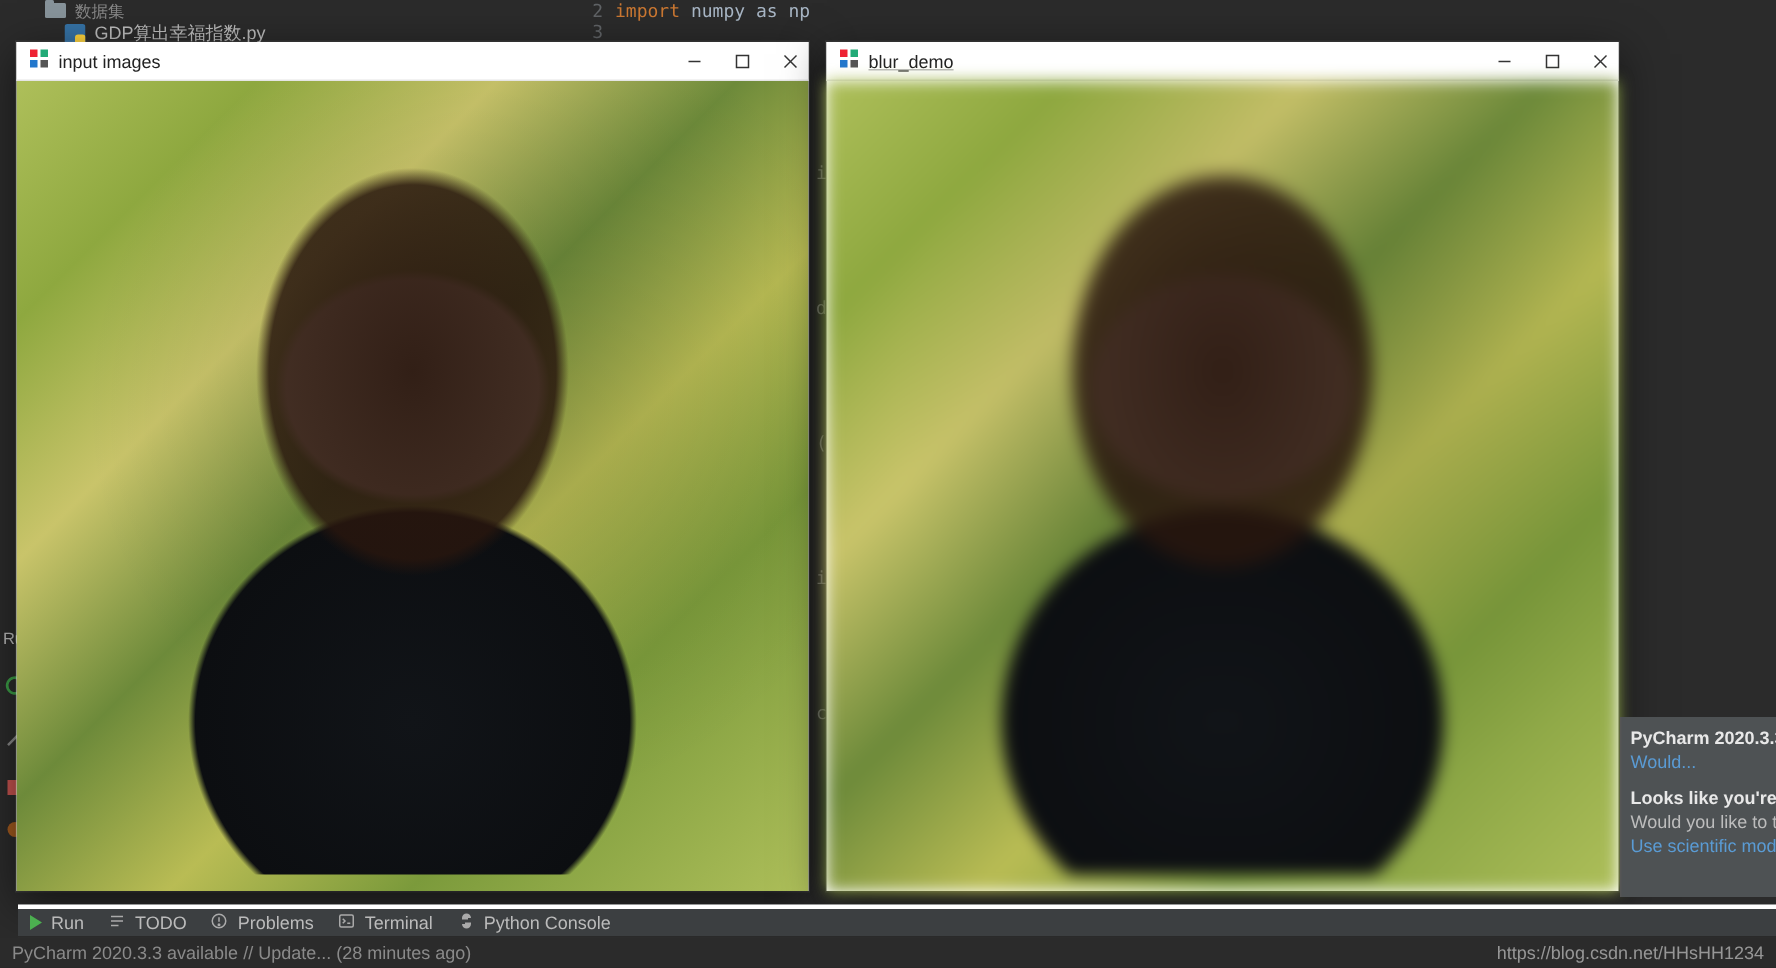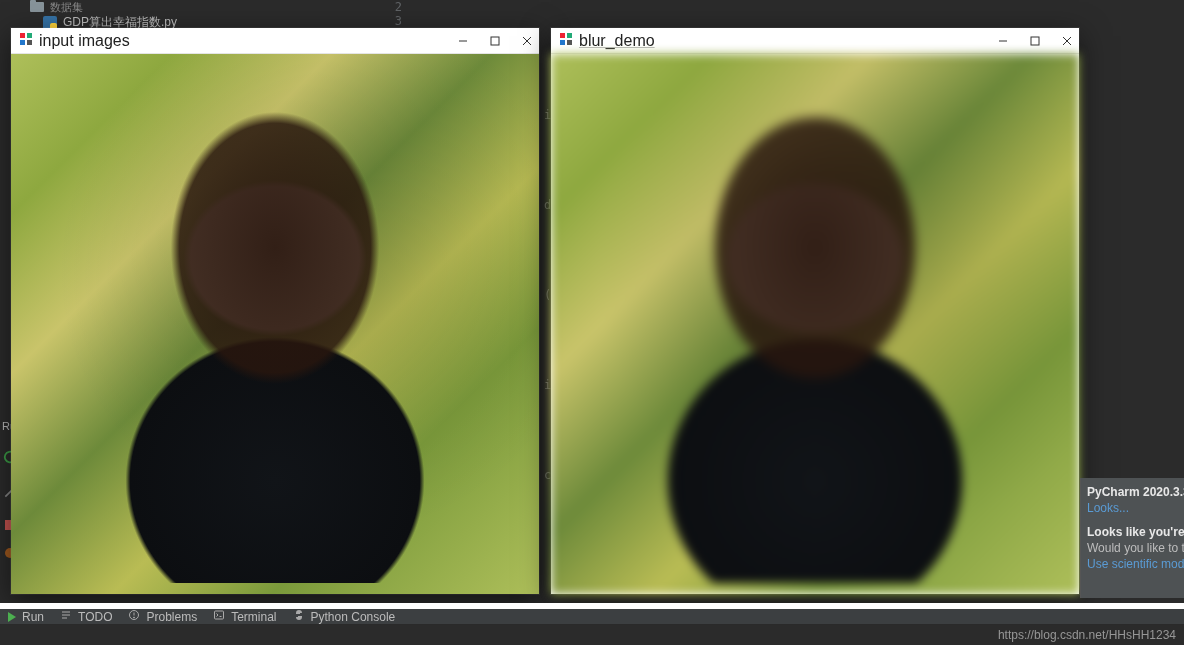--- a/index.html
+++ b/index.html
@@ -56,21 +56,21 @@
   }
   .imgwin.left  { top: 28px; left: 11px;  width: 528px; height: 566px; }
   .imgwin.right { top: 28px; left: 551px; width: 528px; height: 566px; text-decoration: underline; }
   .titlebar {
     height: 26px;
     background: #fff;
     display: flex;
     align-items: center;
     padding: 0 8px;
     border-bottom: 1px solid #e5e5e5;
-    font-size: 16px;
+    font-size: 12px;
     color: #222;
   }
   .titlebar .win-appicon { margin-right: 6px; }
   .titlebar .title { flex: none; }
   .titlebar .spacer { flex: 1; }
   .winbtn {
     width: 40px; height: 26px;
     display: flex; align-items: center; justify-content: center;
     margin-right: -8px;
   }
@@ -137,28 +137,28 @@
     line-height: 16px;
     overflow: hidden;
   }
   .notif .hdr { color: #e8e8e8; font-weight: bold; white-space: nowrap; }
   .notif .lnk { color: #5a9bd4; white-space: nowrap; }
   .notif .txt { color: #bdbdbd; white-space: nowrap; }
   .notif .sep { height: 8px; }
   
   .bottombar {
     position: absolute;
-    left: 0; right: 0; bottom: 20px;
+    left: 12px; right: 0; bottom: 20px;
     height: 22px;
     background: #3c3f41;
     display: flex;
     align-items: center;
     gap: 16px;
     padding: 0 8px;
-    border-top: 6px solid #ffffff;
+    border-top: 3px solid #ffffff;
     border-bottom: 1px solid #2a2a2a;
     font-size: 12px;
     color: #bbb;
   }
   .bottombar .item { display:flex; align-items:center; gap:6px; }
   .run-tri {
     width: 0; height: 0;
     border-top: 5px solid transparent;
     border-bottom: 5px solid transparent;
     border-left: 8px solid #4caf50;
@@ -201,20 +201,25 @@
         <rect x="7" y="7" width="7" height="7" rx="2" fill="#ffd43b"></rect>
       </svg>
   </span>
   <span class="file-label">GDP算出幸福指数.py</span>
 </div>
 
 <div class="editor-area">
   <div class="gutter">
     <div>2</div>
     <div>3</div>
+  </div>
+  <div>
+    <div class="codeline">
+      <span class="kw">import</span><span class="mod"> numpy as np</span>
+    </div>
   </div>
 </div>
 
 <pre class="codebg-col">i
 d
 (
 i
 c</pre>
 
 <div class="left-tool">
@@ -301,21 +306,21 @@
         </div>
     </div>
   </div>
   <div class="imgbody">
     <div class="photo"></div>
   </div>
 </div>
 
 <div class="notif">
   <div class="hdr">PyCharm 2020.3.3</div>
-  <div class="lnk">Looks...</div>
+  <div class="lnk">Would...</div>
   <div class="sep"></div>
   <div class="hdr">Looks like you're u</div>
   <div class="txt">Would you like to t</div>
   <div class="lnk">Use scientific mode</div>
 </div>
 
 <div class="bottombar">
   <div class="item">
     <span class="run-tri"></span>
     <span>Run</span>
@@ -343,15 +348,16 @@
   </div>
   <div class="item">
     <span><svg width="12" height="12" viewBox="0 0 24 24" fill="#aaa">
           <path d="M12 2a6 6 0 0 0-6 6v2h8V8h4a6 6 0 0 0-6-6zm0 20a6 6 0 0 0 6-6v-2H10v2H6a6 6 0 0 0 6 6z"></path>
         </svg></span>
     <span>Python Console</span>
   </div>
 </div>
 
 <div class="statusline">
+  <span>PyCharm 2020.3.3 available // Update... (28 minutes ago)</span>
   <span class="spacer"></span>
   <span class="watermark">https://blog.csdn.net/HHsHH1234</span>
 </div>
 
 </body></html>

